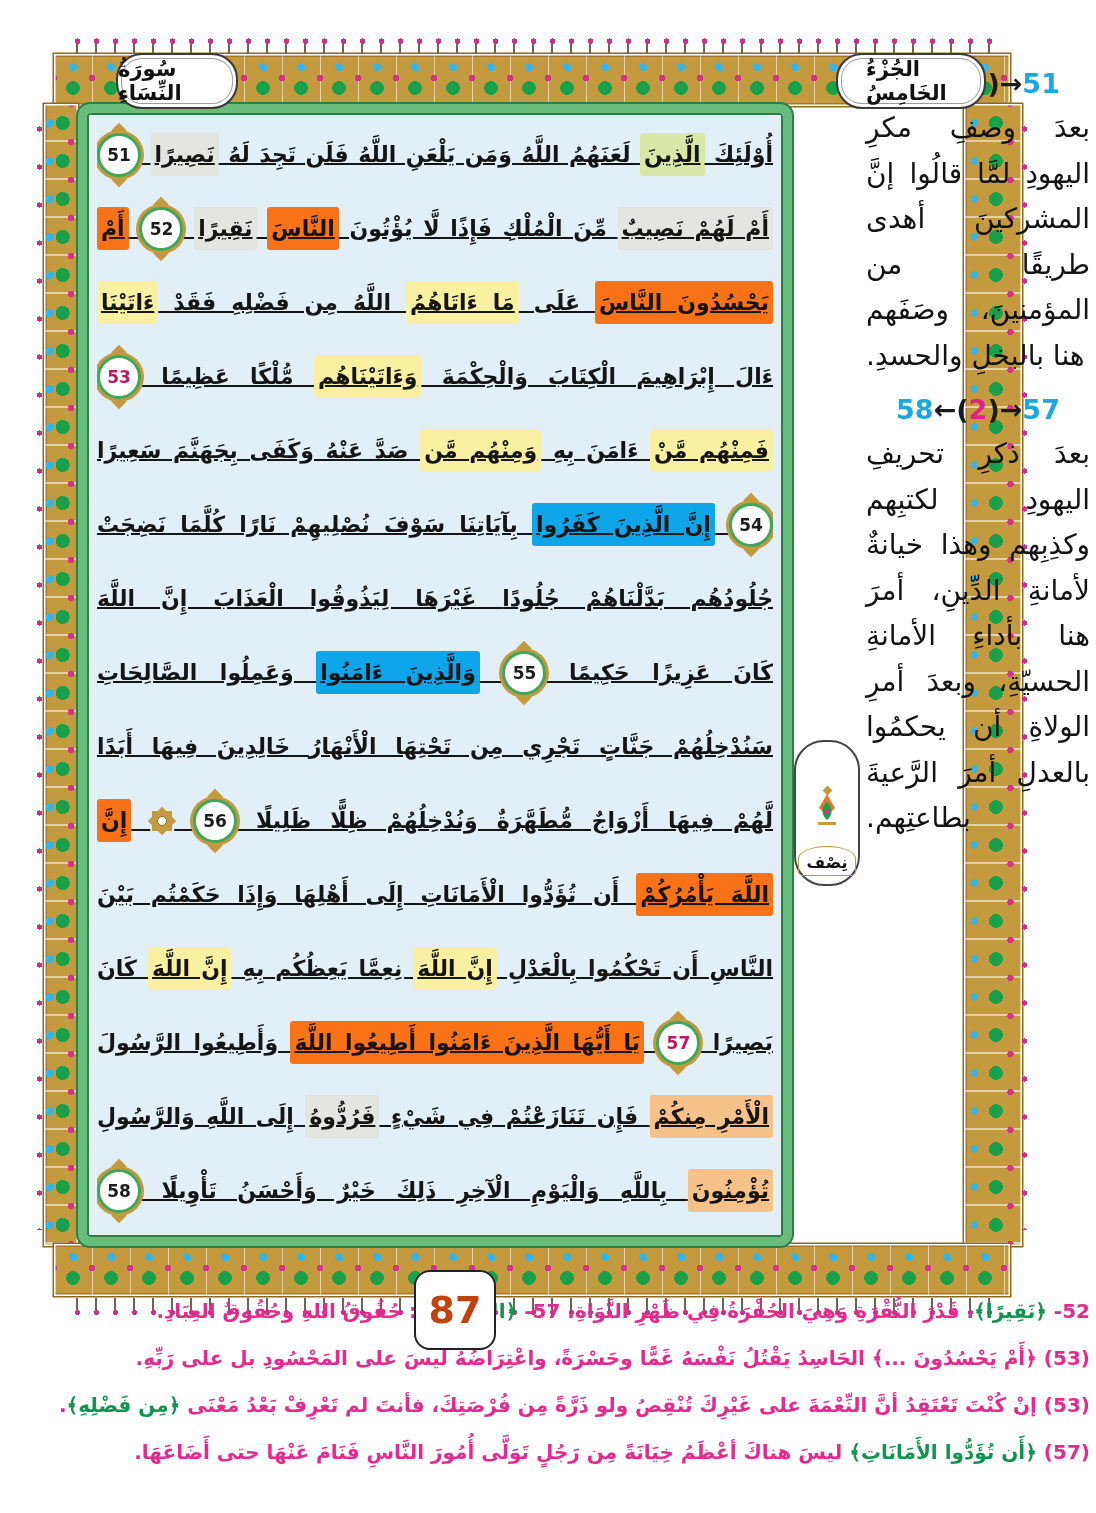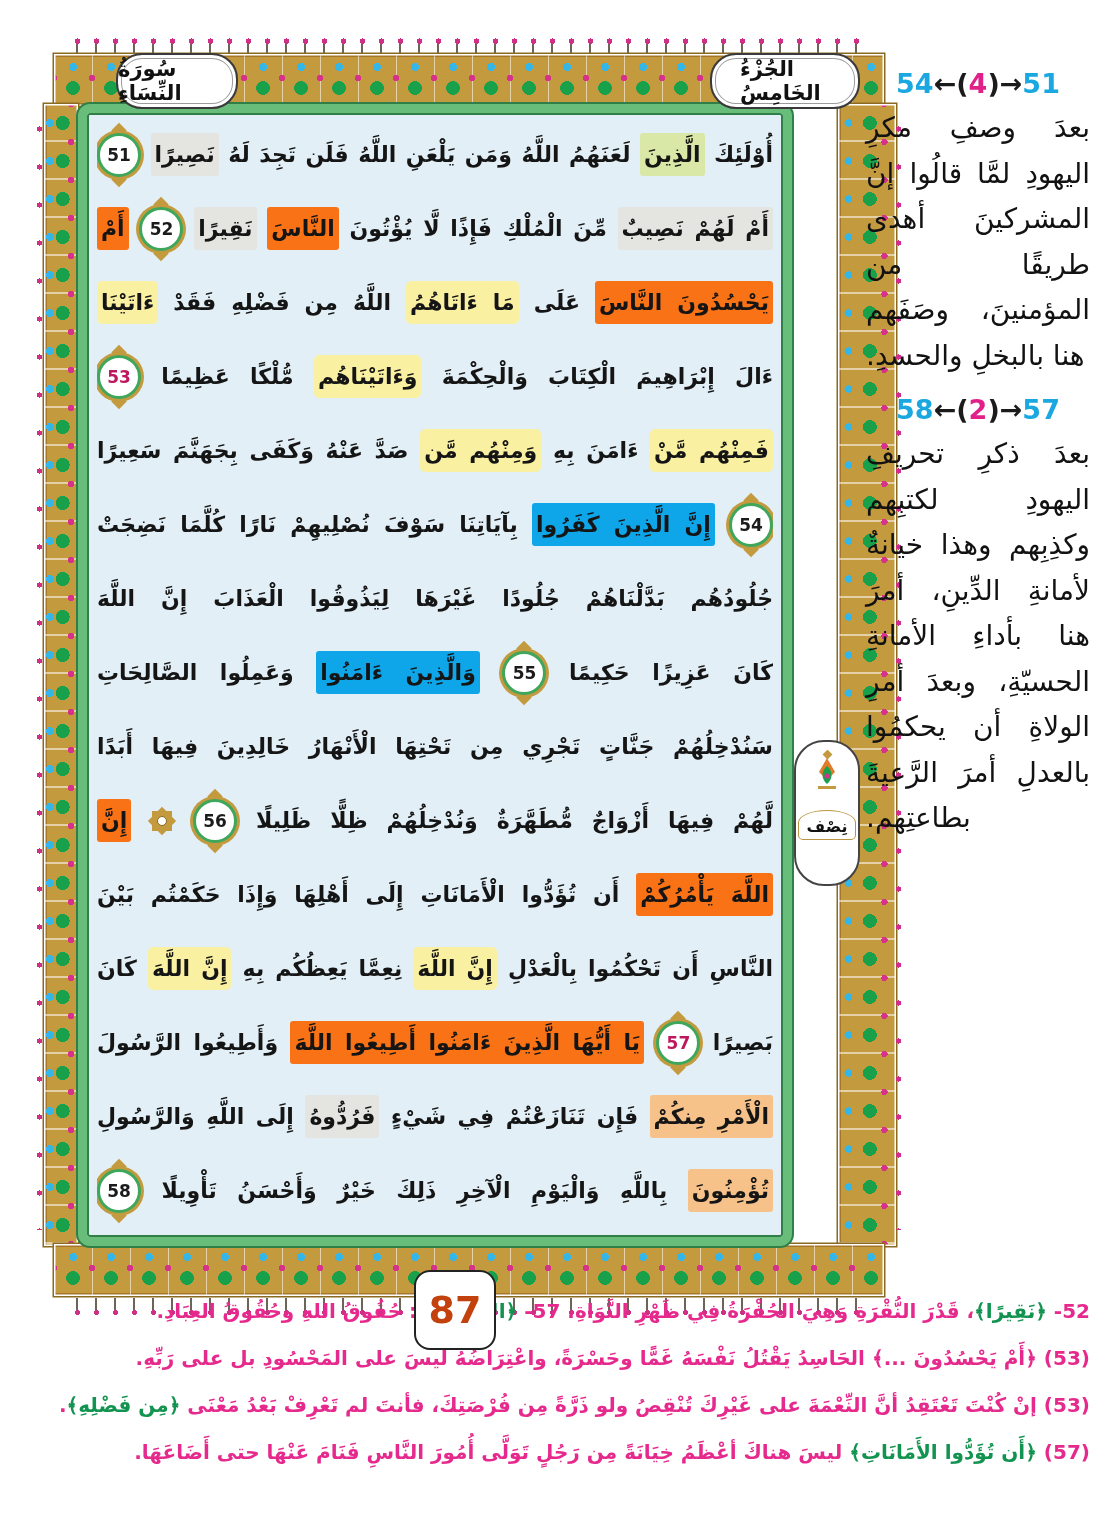--- a/index.html
+++ b/index.html
@@ -1,20 +1,20 @@
 <!DOCTYPE html>
 <html lang="ar"><head>
 <meta charset="utf-8">
 <style>
   html,body{margin:0;padding:0;}
   body{width:1096px;height:1513px;background:#ffffff;font-family:"DejaVu Sans",sans-serif;overflow:hidden;}
   .page{position:relative;width:1096px;height:1513px;background:#fff;}
 
   
-  .frame{position:absolute;left:42px;top:40px;width:854px;height:1272px;}
+  .frame{position:absolute;left:42px;top:40px;width:980px;height:1272px;}
   .band{position:absolute;background-color:#c49a3f;box-shadow:inset 0 0 0 1.5px #ffffff,0 0 0 1.5px #8a6a20;}
   .band-h{background-image:
       radial-gradient(circle 7px  at 19px 34px, #18a04a 98%, transparent),
       radial-gradient(circle 3px  at 19px 34px, #0c6e31 98%, transparent),
       radial-gradient(circle 4px  at 19px 13px, #35b6e8 98%, transparent),
       radial-gradient(circle 3.2px at 0px  24px, #d6328c 98%, transparent),
       radial-gradient(circle 3.2px at 38px 24px, #d6328c 98%, transparent),
       linear-gradient(90deg, rgba(255,255,255,.55) 0 1.5px, transparent 1.5px),
       linear-gradient(0deg, #a5762a 0 3px, transparent 3px 49px, #a5762a 49px);
     background-size:38px 100%;}
@@ -56,21 +56,21 @@
   .cartouche span{font-size:21px;font-weight:bold;color:#111;}
   .cartouche-left{left:74px;width:118px;}
   .cartouche-right{right:36px;width:118px;padding-left:28px;}
 
   
   .panel{position:absolute;left:36px;top:64px;width:714px;height:1142px;box-sizing:border-box;
     background:#e2eff6;border:9px solid #69bd7a;border-radius:12px;
     box-shadow:0 0 0 2px #2f7f46, inset 0 0 0 2px #2f7f46;z-index:2;}
   .qlines{position:absolute;inset:4px 10px;direction:rtl;}
   .qline{height:74px;line-height:74px;text-align:justify;text-align-last:justify;
-    font-size:22px;font-weight:bold;color:#151515;overflow:hidden;white-space:normal;}
+    font-size:22px;font-weight:bold;color:#151515;overflow:hidden;white-space:normal;text-decoration:underline;}
   .qseg{vertical-align:middle;}
   .hl-green {background:#d9e8a6;padding:9px 4px;border-radius:3px;}
   .hl-pink  {background:#f97316;padding:9px 4px;border-radius:3px;}
   .hl-yellow{background:#faf0a2;padding:9px 4px;border-radius:5px;}
   .hl-blue  {background:#0ea5e9;padding:9px 4px;border-radius:3px;}
   .hl-orange{background:#f6c289;padding:9px 4px;border-radius:3px;}
   .hl-gray  {background:#e4e4e0;padding:9px 4px;border-radius:3px;}
 
   .vbadge{position:relative;display:inline-flex;align-items:center;justify-content:center;
     width:38px;height:38px;border-radius:50%;background:#fff;border:3px solid #3fa75c;
@@ -82,21 +82,21 @@
   .vb-pink{color:#be185d;}
 
   .hizb{position:relative;display:inline-block;width:24px;height:24px;vertical-align:middle;}
   .hizb::before,.hizb::after{content:"";position:absolute;inset:2px;background:#c49a3f;}
   .hizb::after{transform:rotate(45deg);}
   .hizb i{position:absolute;inset:7px;background:#fff;border:1px solid #8a6a20;border-radius:50%;z-index:1;}
 
   
   .half-marker{position:absolute;left:752px;top:700px;width:66px;height:146px;background:#fff;
     border:2px solid #444;border-radius:30px;z-index:5;display:flex;flex-direction:column;
-    align-items:center;padding:8px 5px;box-sizing:border-box;}
+    align-items:center;justify-content:flex-end;padding:8px 5px;box-sizing:border-box;}
   .half-label{font-size:16px;font-weight:bold;color:#111;border:1.5px solid #b99542;
     border-radius:50% 50% 5px 5px / 42% 42% 5px 5px;padding:6px 8px 3px;margin-top:2px;}
 
   
   .page-num{position:absolute;left:372px;top:1230px;width:78px;height:76px;background:#fff;
     border:2.5px solid #222;border-radius:16px;display:flex;align-items:center;justify-content:center;
     z-index:6;}
   .page-num span{font-size:38px;font-weight:bold;color:#c2410c;}
 
   

